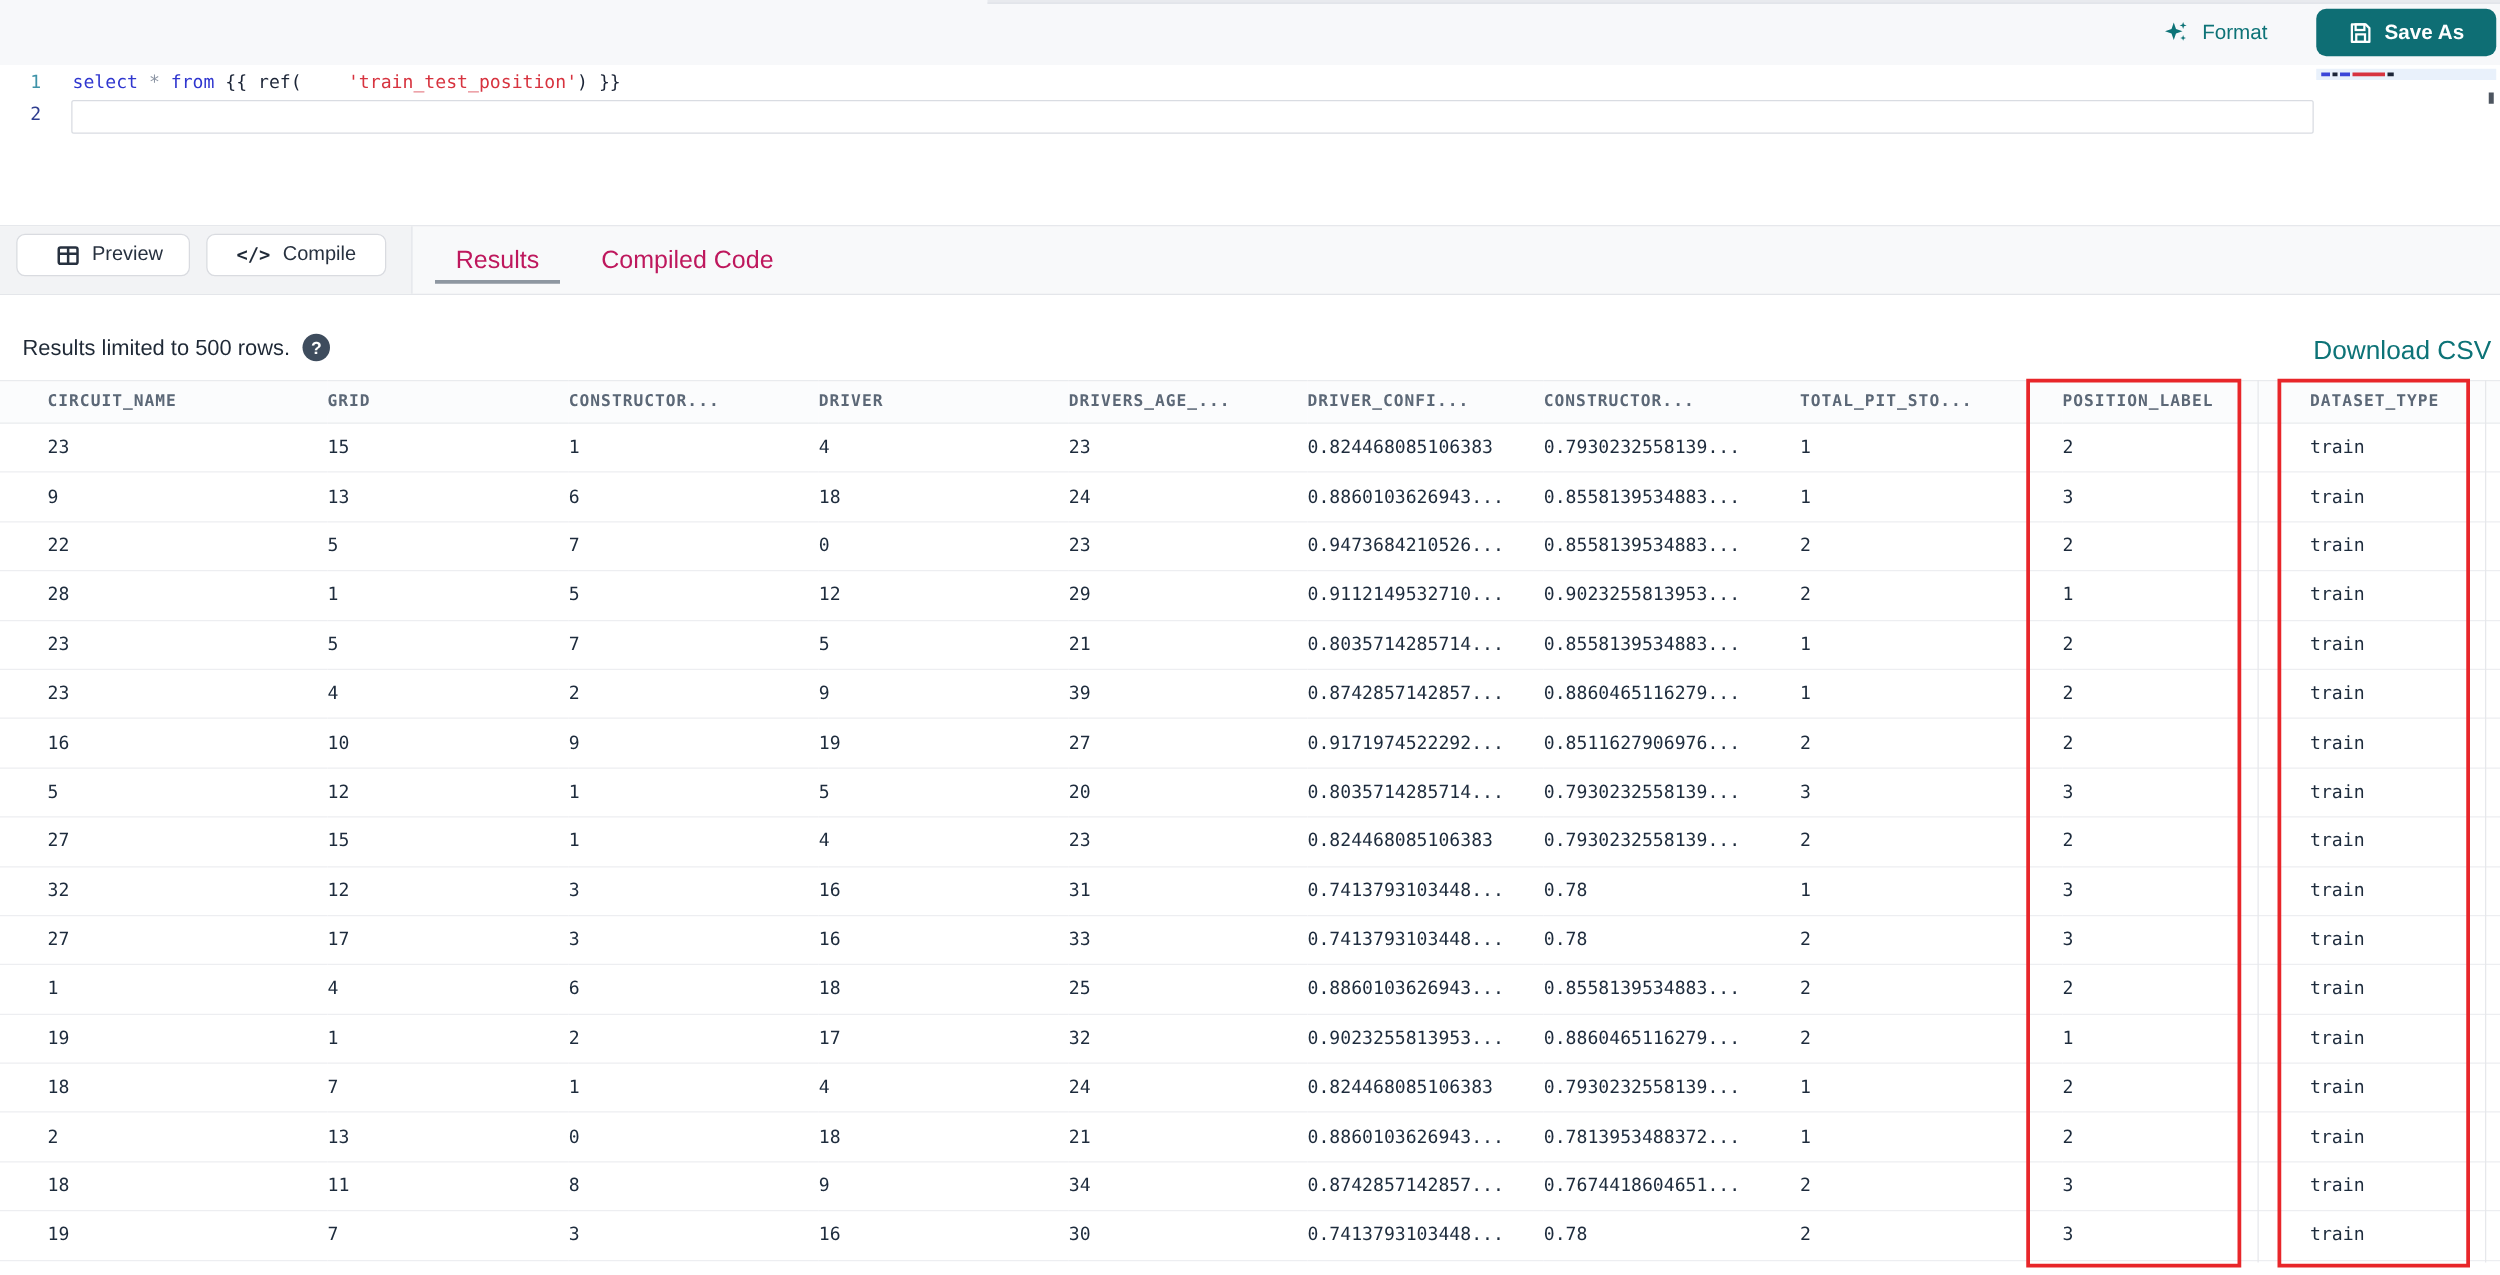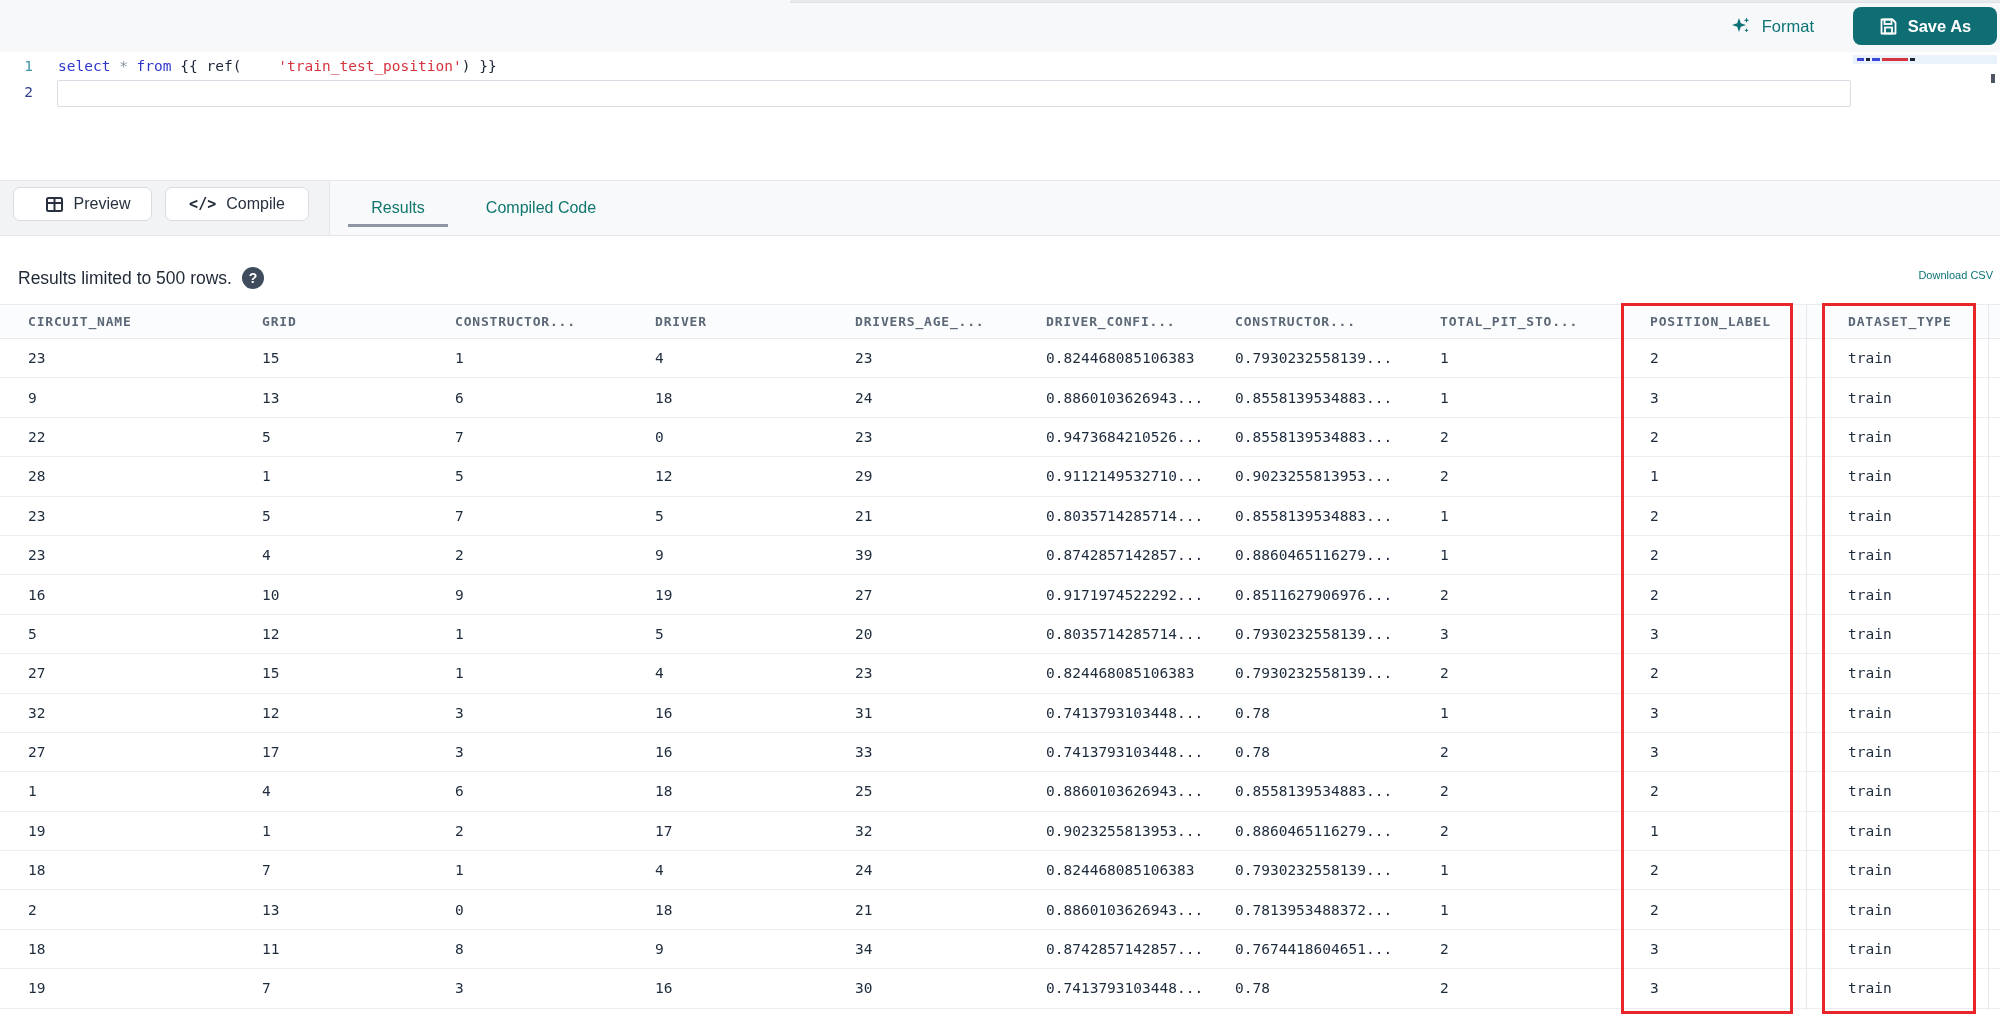--- a/index.html
+++ b/index.html
@@ -47,44 +47,44 @@
     background:#f2f3f5; border-right:1px solid #e4e6ea; }
   .btn { position:absolute; top:6px; height:34px; background:#fff;
     border:1px solid #d9dbe0; border-radius:7px; display:flex; align-items:center;
     justify-content:center; gap:10px; font-size:16px; color:#27313f;
     font-family:inherit; cursor:pointer; }
   .preview-btn { left:13px; width:139px;padding-left:16px; }
   .compile-btn { left:165px; width:144px; }
   .compile-glyph { font-family:"DejaVu Sans Mono", monospace; font-weight:bold; font-size:15px; color:#1f2937; }
   .tabs-zone { position:absolute; left:348px; top:0; height:100%; display:flex; }
   .tab { position:relative; height:100%; display:flex; align-items:center;
-    justify-content:center; font-size:16px; color:#0f766e; cursor:pointer; }
+    justify-content:center; font-size:20px; color:#be185d; cursor:pointer; }
   .tab-results { min-width:100px; }
   .tab-compiled { min-width:120px; margin-left:33px; }
   .tab-underline { position:absolute; bottom:8px; left:0; width:100%; height:3px; background:#8e97a1; }
 
   
   .results-bar { position:absolute; top:251px; left:0; width:2000px; height:68px; background:#fff; }
   .limit-note { position:absolute; left:18px; top:16px; font-size:17.5px; color:#1f2936;
     display:flex; align-items:center; gap:10px; }
   .help { width:22px; height:22px; border-radius:50%; background:#3e4c5d; color:#fff;
     font-size:14px; font-weight:bold; display:inline-flex; align-items:center;
     justify-content:center; cursor:pointer; }
-  .download { position:absolute; right:7px; top:18px; font-size:11px; color:#0d7377;
+  .download { position:absolute; right:7px; top:18px; font-size:21px; color:#0d7377;
     text-decoration:none; cursor:pointer; }
 
   
   .table-wrap { position:absolute; top:304px; left:0; width:2000px; }
   table { border-collapse:collapse; table-layout:fixed; width:2000px; border-top:1px solid #e9ebee; }
   thead th { height:34px; background:#fbfcfd; border-bottom:1px solid #e9ebee;
     font-family:"DejaVu Sans Mono", monospace; font-size:13px; letter-spacing:0.8px;
     color:#5c6877; font-weight:bold; text-align:left; padding:0; }
   tbody td { height:39.4px; border-bottom:1px solid #edeef1;
     font-family:"DejaVu Sans Mono", monospace; font-size:14.5px; color:#1d2b3c; padding:0; }
-  th:first-child, td:first-child { padding-left:28px; }
+  th:first-child, td:first-child { padding-left:38px; }
   .vline { position:absolute; top:0; width:1px; height:706px; background:#e6e8eb; }
   .vline-a { left:1806px; } .vline-b { left:1988px; }
   .redbox { position:absolute; border:3px solid #e8262a; top:-1px; height:711px; z-index:5; pointer-events:none; }
   .redbox-1 { left:1621px; width:172px; }
   .redbox-2 { left:1822px; width:154px; }
 
   .icon-svg { display:block; }
 </style>
 </head>
 <body>

